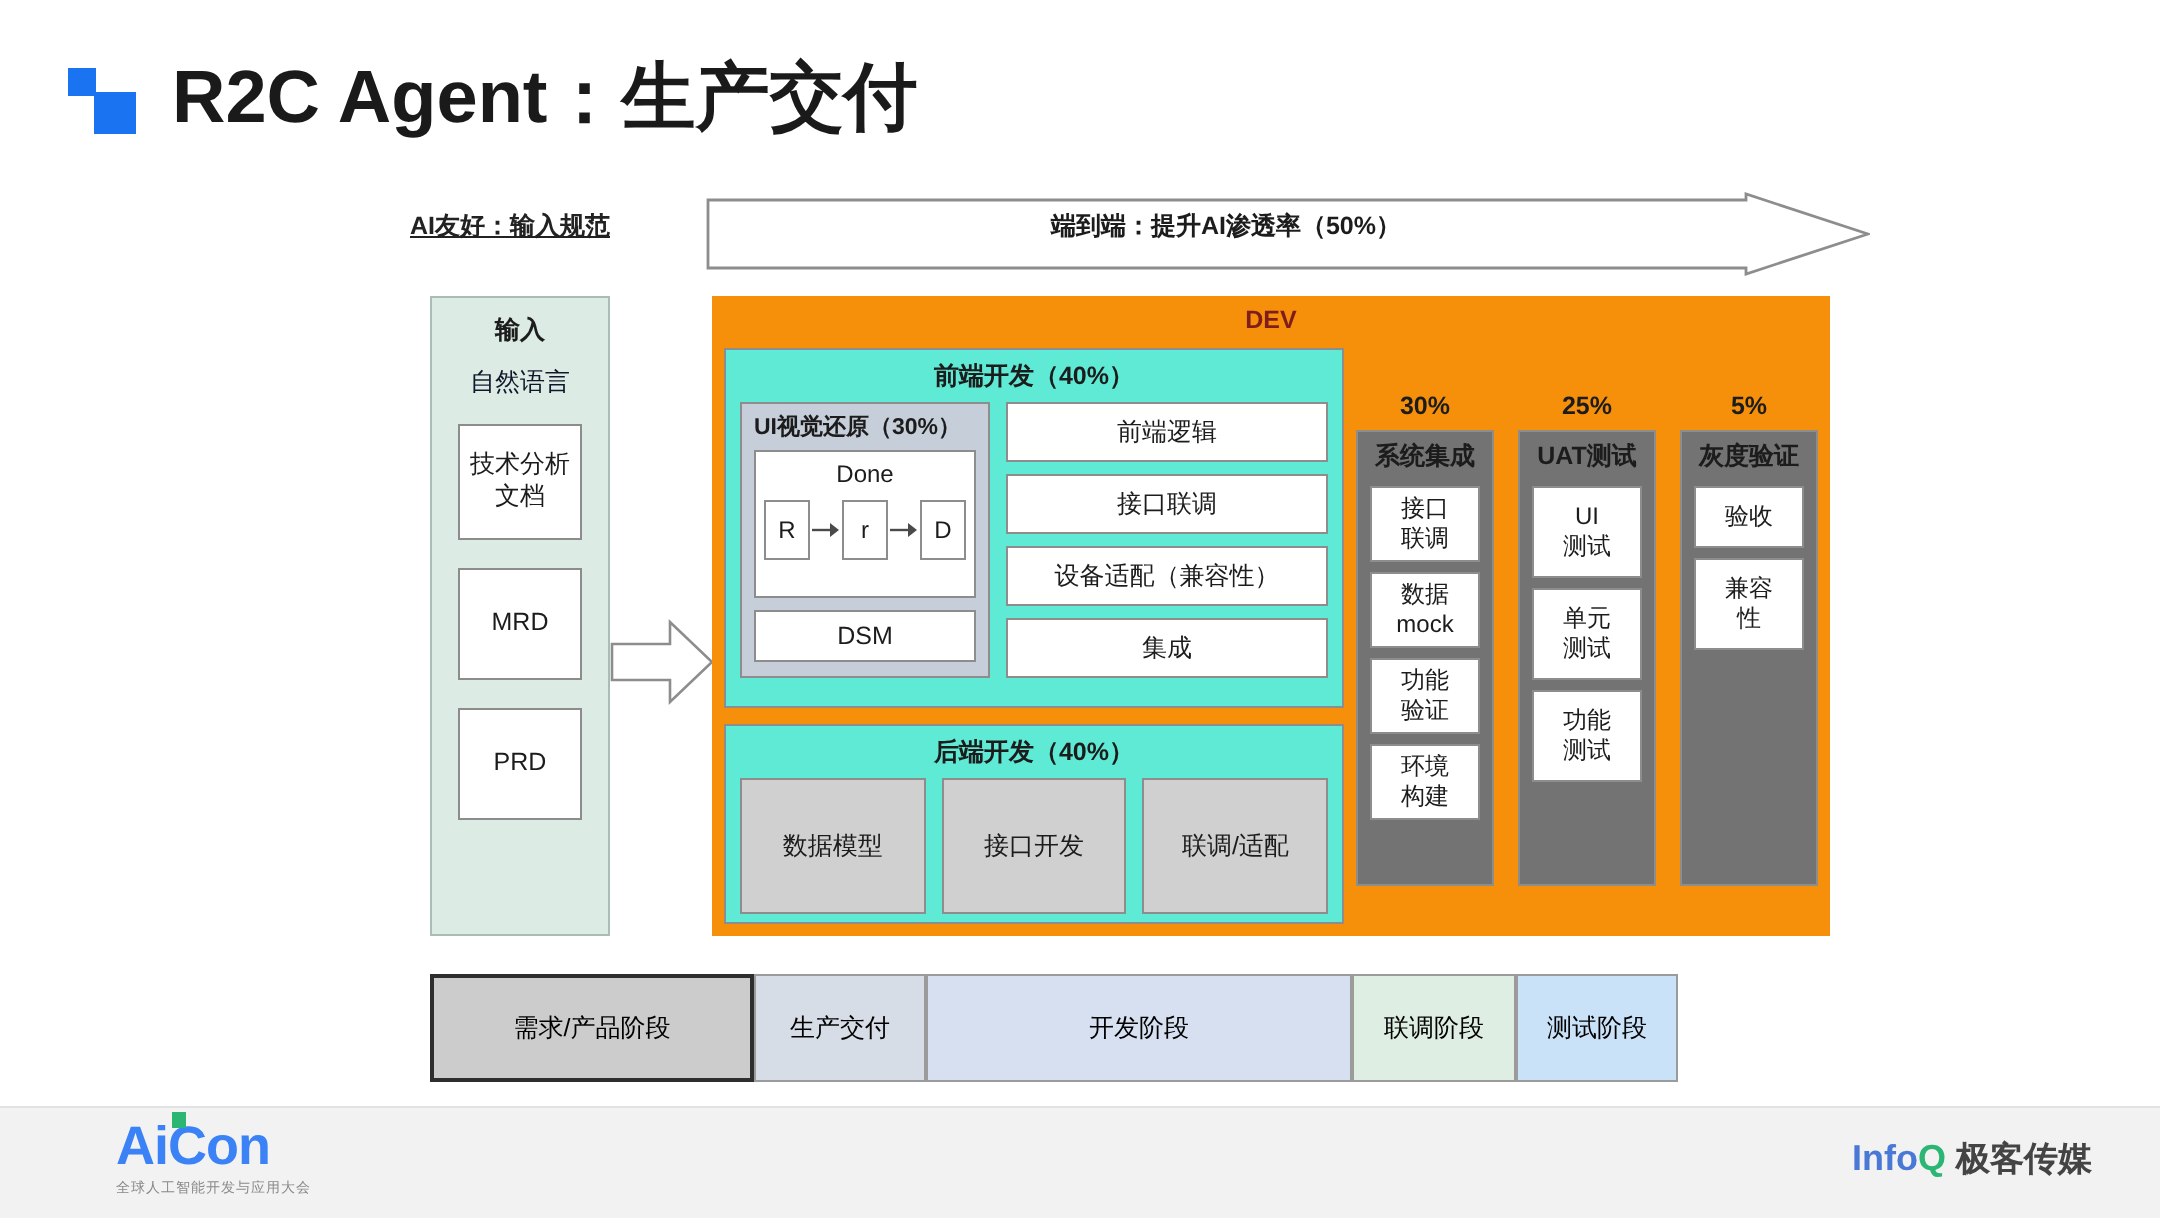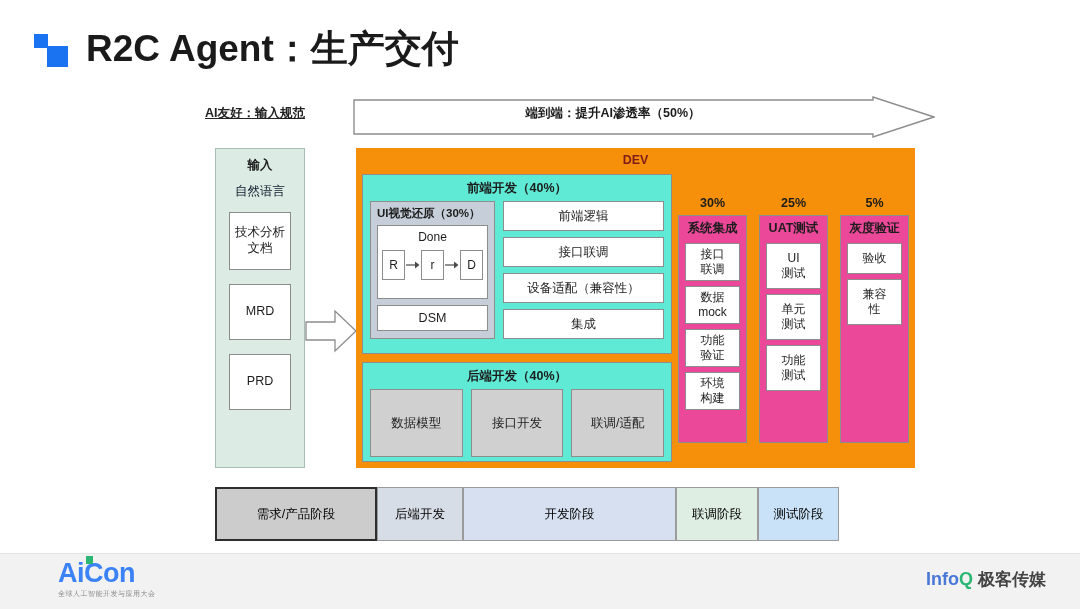--- a/index.html
+++ b/index.html
@@ -315,21 +315,21 @@
     width: 69px;
   }
   .qa-pct {
     text-align: center;
     font-size: 12.5px;
     font-weight: bold;
     color: #1c1c1c;
     margin-bottom: 5px;
   }
   .qa-card {
-    background: #ec4899;
+    background: #737373;
     border: 1px solid #8d8d8d;
     box-sizing: border-box;
     height: 228px;
     padding: 4px 6px 6px 6px;
   }
   .qa-card-title {
     text-align: center;
     font-size: 12.5px;
     font-weight: bold;
     color: #1c1c1c;
@@ -550,21 +550,21 @@
           <div class="qa-item pad-lg">验收</div>
           <div class="qa-item pad-lg">兼容<br>性</div>
         </div>
       </div>
 
     </div>
   </div>
 
   <div class="phase-bar">
     <div class="phase-cell first" style="width: 162px; background: rgb(204, 204, 204);">需求/产品阶段</div>
-    <div class="phase-cell" style="width: 86px; background: rgb(215, 221, 230);">后端开发</div>
+    <div class="phase-cell" style="width: 86px; background: rgb(215, 221, 230);">生产交付</div>
     <div class="phase-cell" style="width: 213px; background: rgb(215, 224, 240);">开发阶段</div>
     <div class="phase-cell" style="width: 82px; background: rgb(222, 238, 226);">联调阶段</div>
     <div class="phase-cell" style="width: 81px; background: rgb(201, 226, 247);">测试阶段</div>
   </div>
 
   <div class="footer"></div>
   <div class="aicon-logo">
     <div class="aicon-word">
       <span>AiCon</span>
       <span class="aicon-dot"></span>

